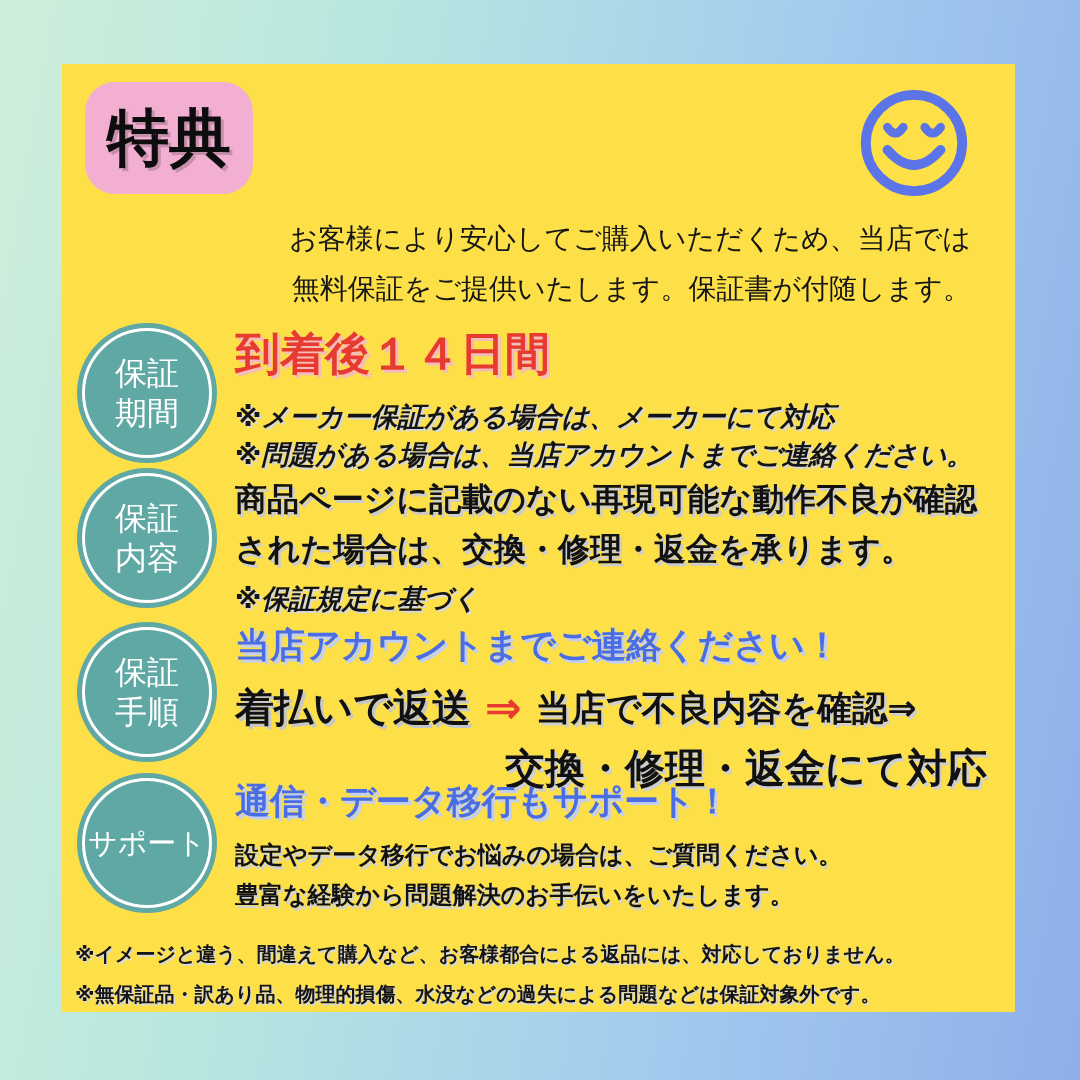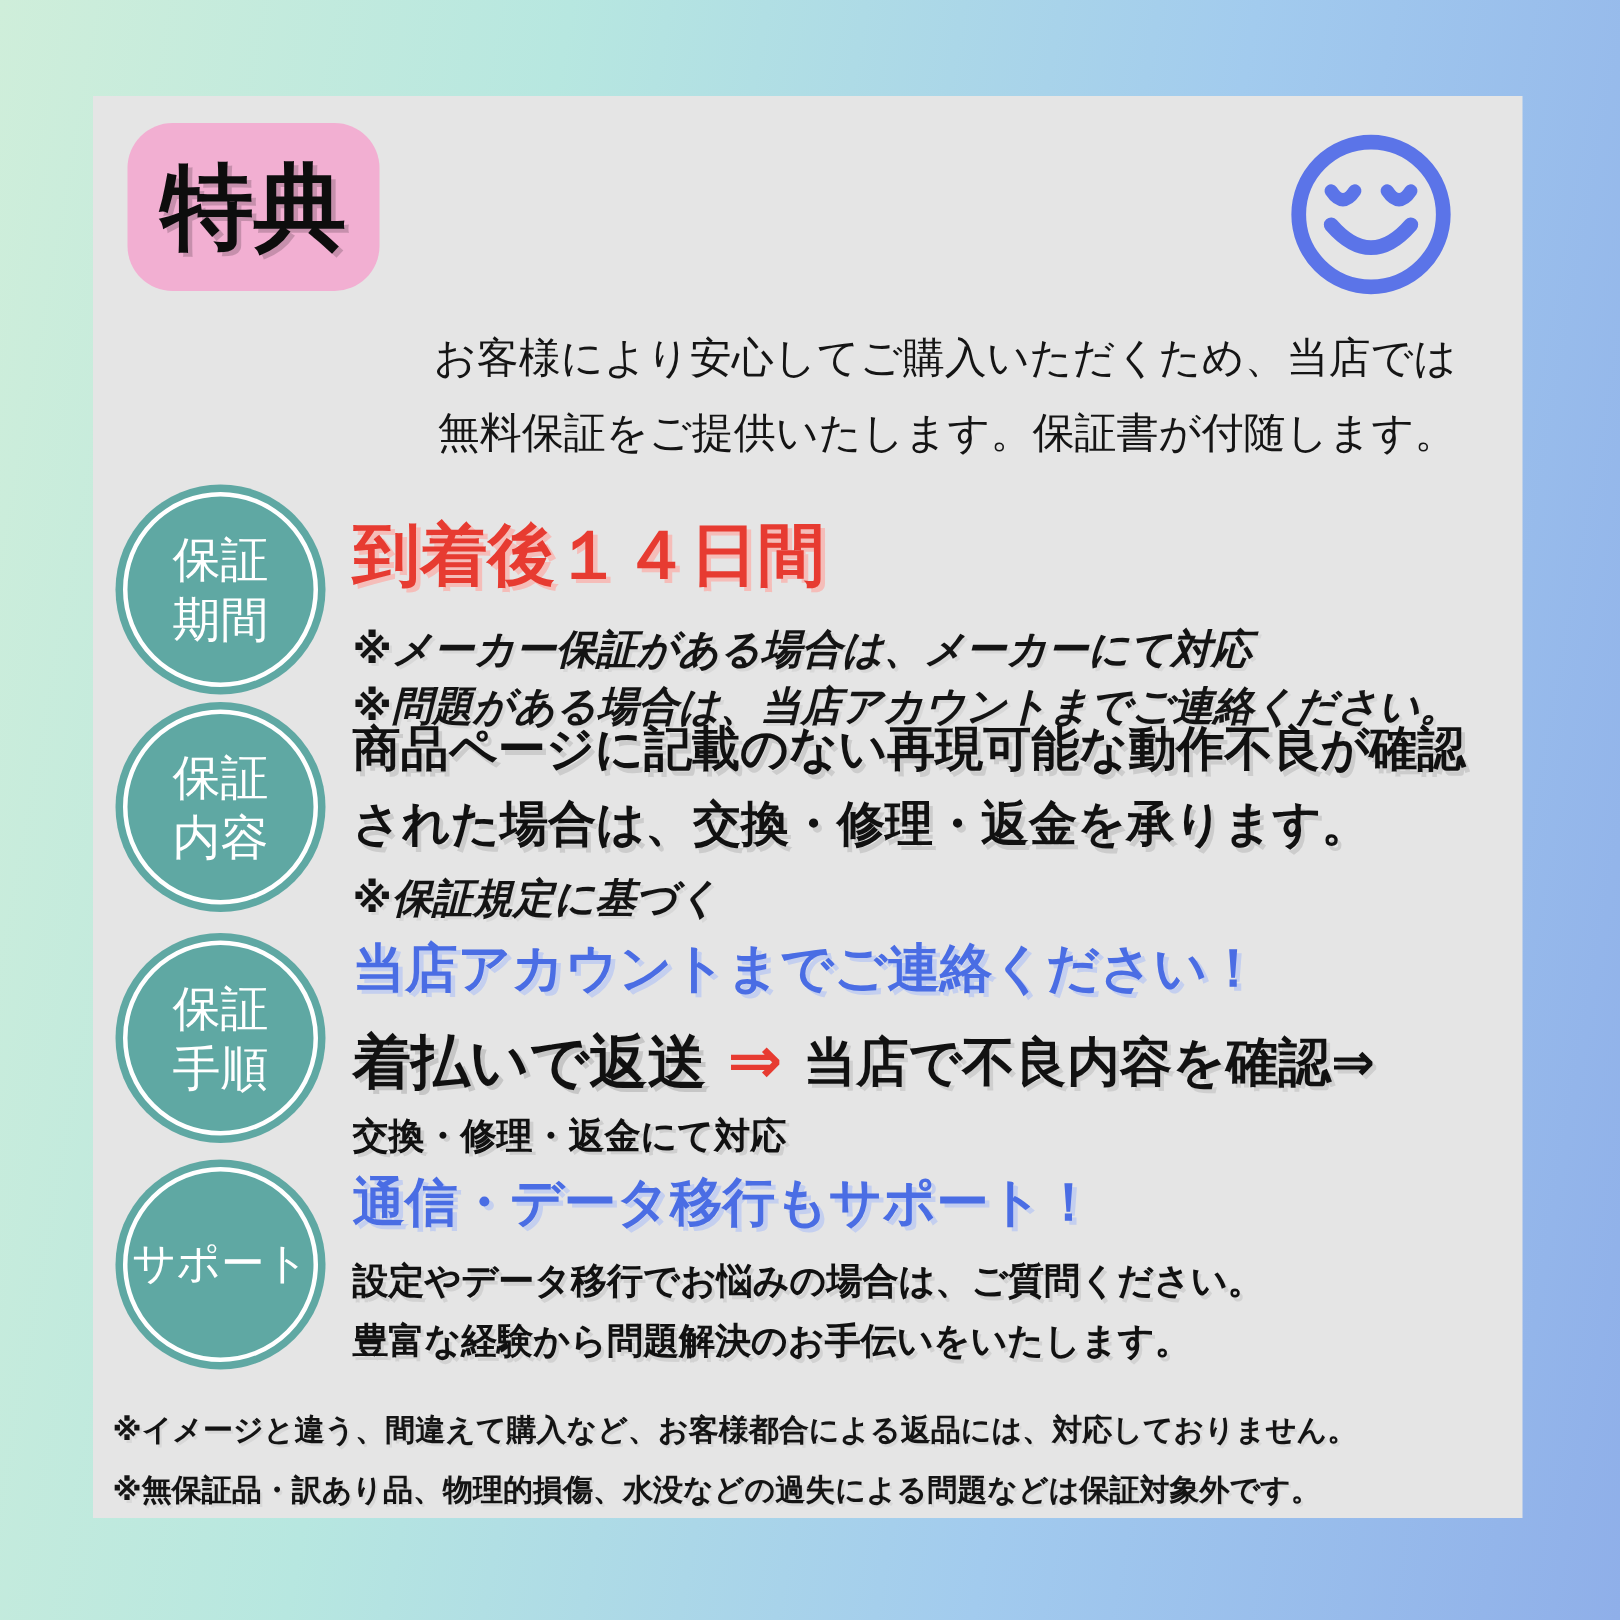--- a/index.html
+++ b/index.html
@@ -4,21 +4,21 @@
 <style>
   html,body{margin:0;padding:0;}
   body{
     width:1080px;height:1080px;position:relative;overflow:hidden;
     background:linear-gradient(100deg,#cfeeda 0%,#b7e7e0 30%,#a2cbee 66%,#8fafe9 100%);
     font-family:"Liberation Sans","DejaVu Sans",sans-serif;
     color:#111;
   }
   .card{
     position:absolute;left:62px;top:64px;width:953px;height:948px;
-    background:#e5e5e5;
+    background:#fde047;
   }
   .abs{position:absolute;}
   
   .badge{
     left:23px;top:18px;width:168px;height:112px;border-radius:30px;
     background:#f2afd2;display:flex;align-items:center;justify-content:center;
     font-size:62px;font-weight:bold;color:#0d0d0d;
     text-shadow:3px 3px 0 rgba(0,0,0,0.18);
   }
   .title{
@@ -57,21 +57,21 @@
   }
   .blue-headline{
     font-size:35px;font-weight:bold;color:#4a6de4;white-space:nowrap;
     text-shadow:3px 3px 0 #c4cfef;
   }
   .step-line{display:flex;align-items:center;gap:14px;white-space:nowrap;}
   .step-left{font-size:39px;font-weight:bold;color:#111;text-shadow:3px 3px 0 #c6c6c6;}
   .step-arrow{font-size:44px;font-weight:bold;color:#e73b31;line-height:44px;}
   .step-right{font-size:35px;font-weight:bold;color:#111;text-shadow:2.5px 2.5px 0 #cfcfcf;}
   .step-result{
-    font-size:24px;font-weight:bold;color:#111;white-space:nowrap;
+    margin-left:270px;font-size:40px;font-weight:bold;color:#111;white-space:nowrap;
     text-shadow:2.5px 2.5px 0 #cfcfcf;
   }
   .body-med{
     font-size:24px;font-weight:bold;color:#111;line-height:40px;white-space:nowrap;
     text-shadow:2px 2.5px 0 #d2d2d2;
   }
   .footer-note{
     left:13px;width:935px;font-size:20px;font-weight:bold;color:#141414;line-height:40px;
     white-space:nowrap;text-shadow:1.5px 2px 0 #d8d8d8;
   }
@@ -94,21 +94,21 @@
   </div>
   <div class="abs subtitle">
     <div>お客様により安心してご購入いただくため、当店では</div>
     <div>無料保証をご提供いたします。保証書が付随します。</div>
   </div>
 
   <div class="circle" style="top:259px;">
     <span>保証</span>
     <span>期間</span>
   </div>
-  <div class="abs row-content" style="top:276px;">
+  <div class="abs row-content" style="top:260px;">
     <div class="red-headline">到着後１４日間</div>
     <div class="note" style="margin-top:14px;">※メーカー保証がある場合は、メーカーにて対応</div>
     <div class="note">※問題がある場合は、当店アカウントまでご連絡ください。</div>
   </div>
 
   <div class="circle" style="top:404px;">
     <span>保証</span>
     <span>内容</span>
   </div>
   <div class="abs row-content" style="top:410px;">

